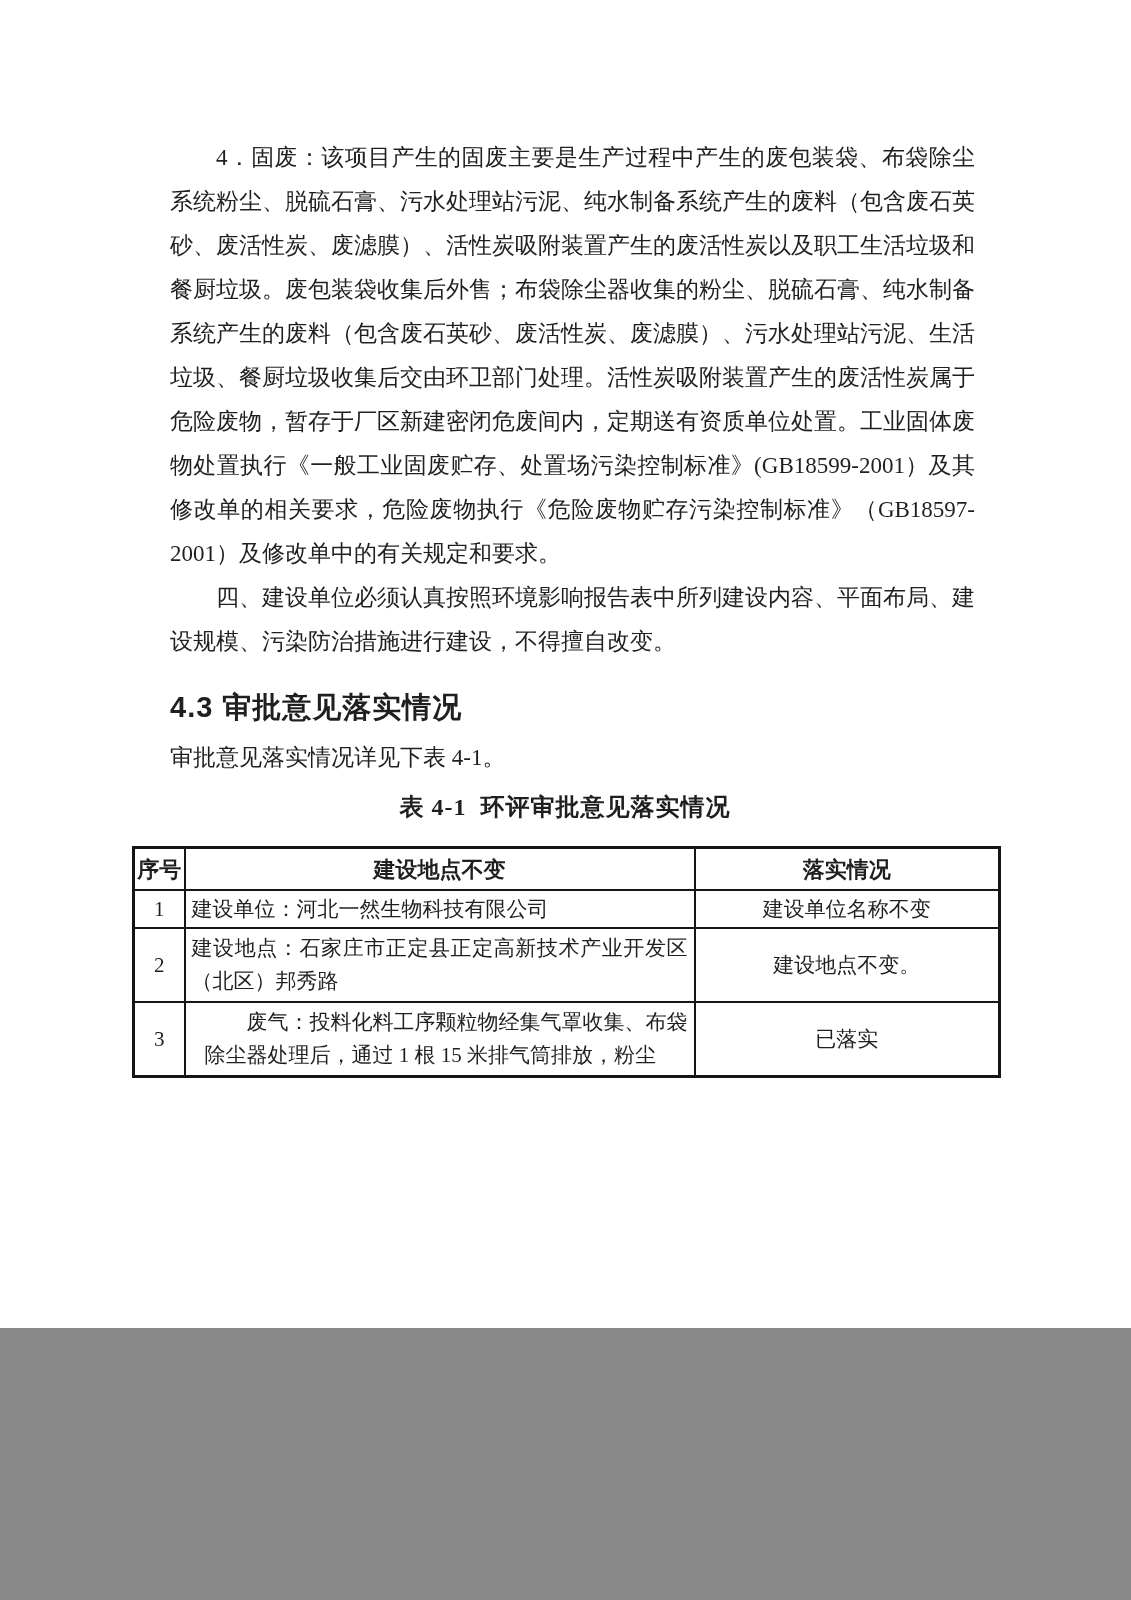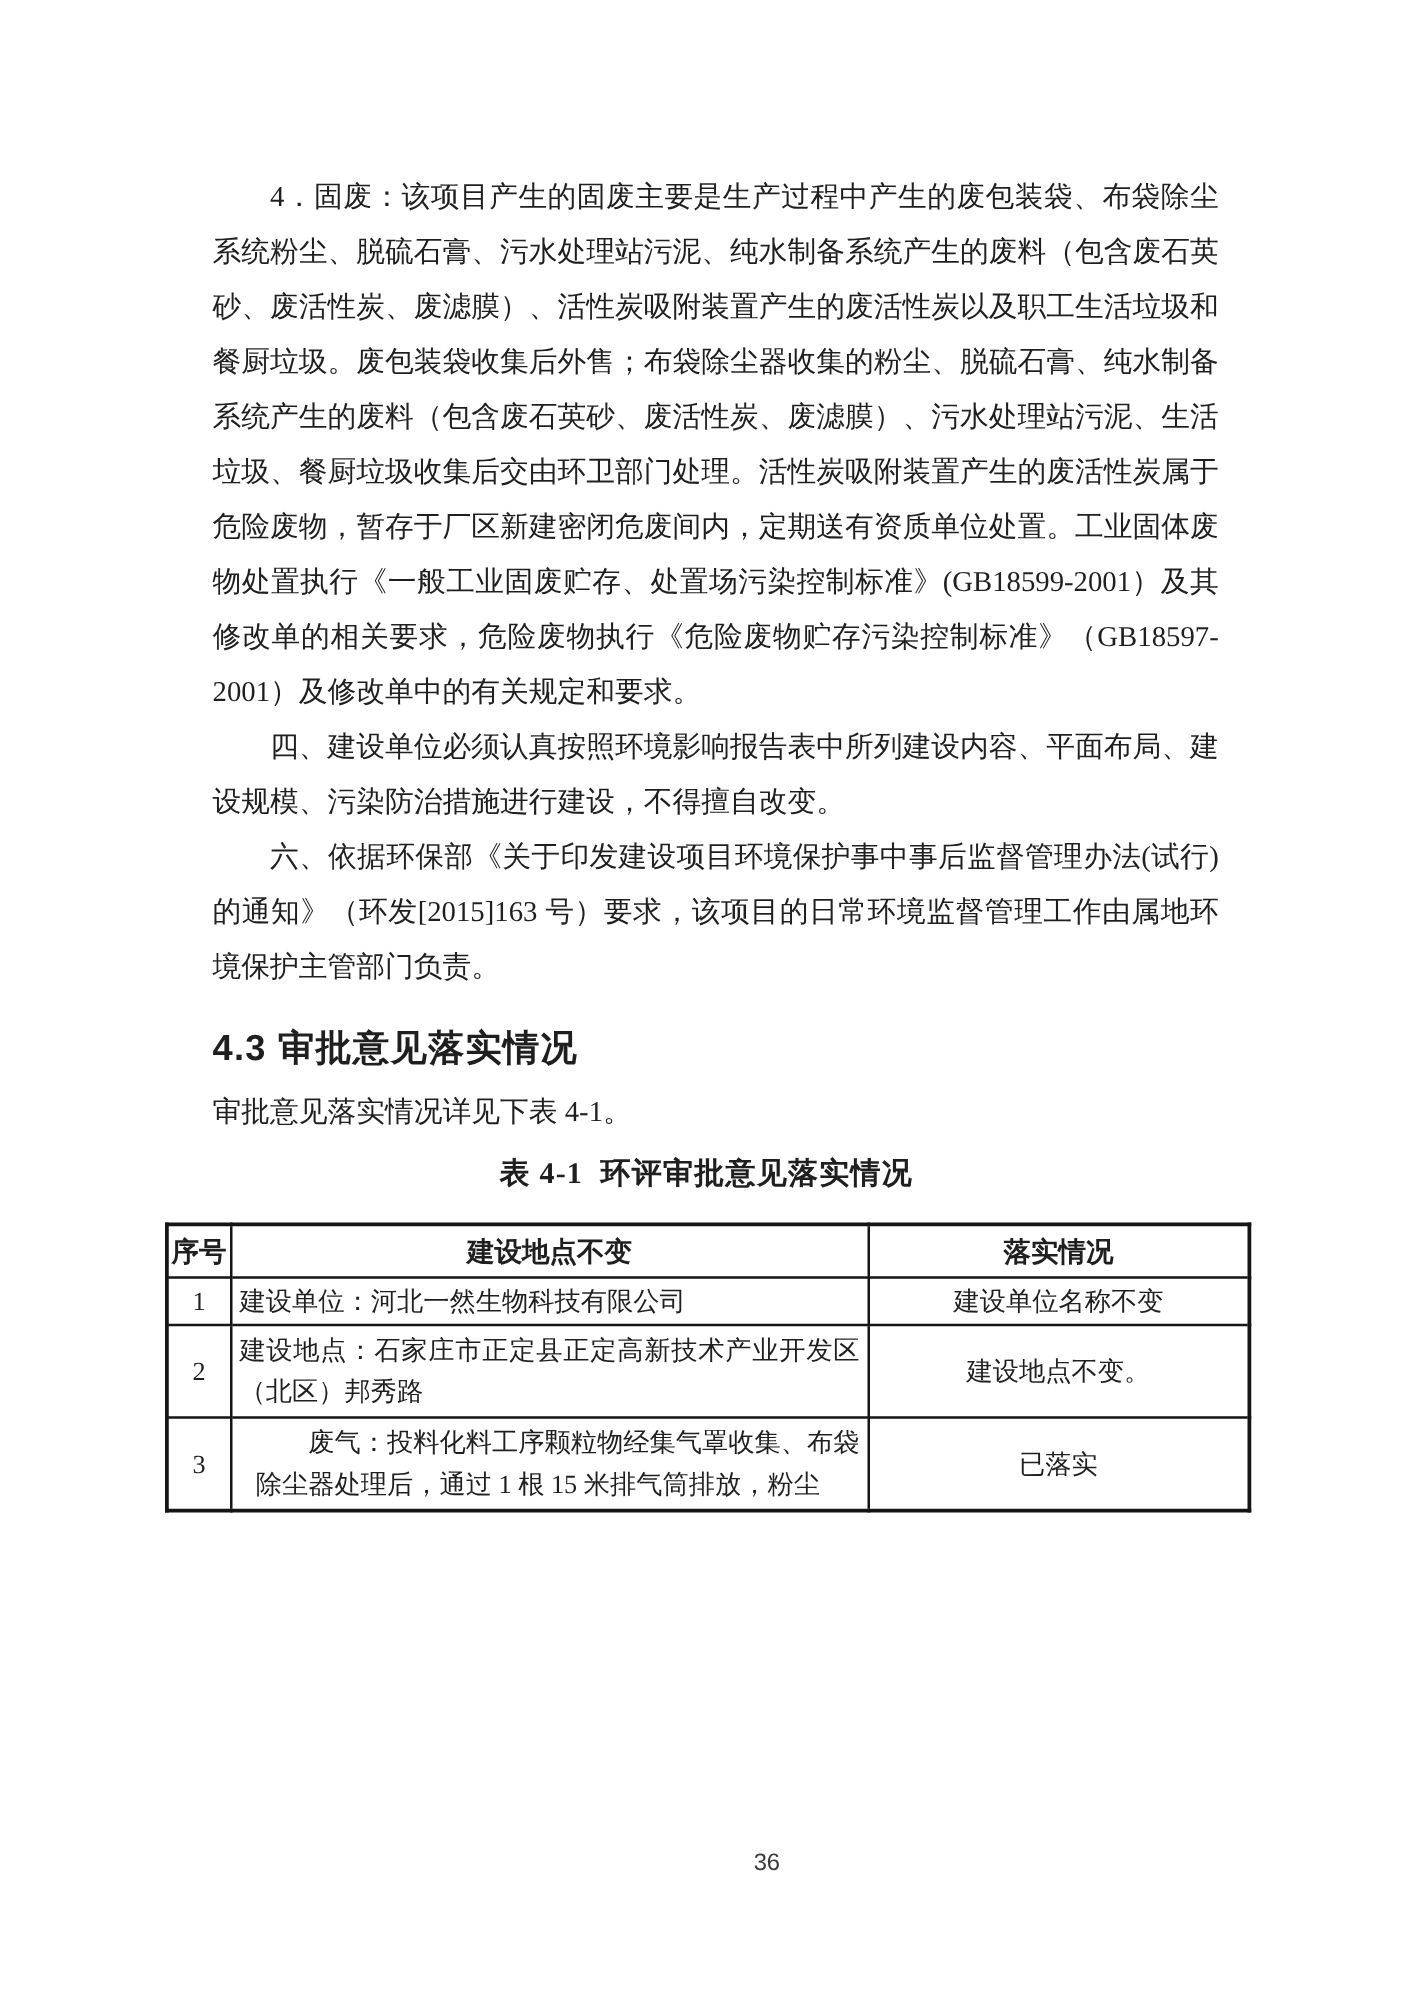--- a/index.html
+++ b/index.html
@@ -1,19 +1,19 @@
 <!DOCTYPE html>
 <html lang="zh"><head>
 <meta charset="utf-8">
 <style>
   html,body { margin:0; padding:0; }
   body { background:#888; }
   .page {
     position:relative;
-    width:1131px; height:1600px;
+    width:1131px; height:1328px;
     margin:0 auto;
     background:#ffffff;
     font-family:"Liberation Serif","DejaVu Serif",serif;
     color:#1f1f1f;
     overflow:hidden;
   }
   .content {
     position:absolute;
     left:132px; top:136px;
     width:866px;
@@ -89,21 +89,20 @@
 </style>
 </head>
 <body>
 
 <div class="page">
   <div class="content">
 
     <div class="body-text">
       <p>4．固废：该项目产生的固废主要是生产过程中产生的废包装袋、布袋除尘系统粉尘、脱硫石膏、污水处理站污泥、纯水制备系统产生的废料（包含废石英砂、废活性炭、废滤膜）、活性炭吸附装置产生的废活性炭以及职工生活垃圾和餐厨垃圾。废包装袋收集后外售；布袋除尘器收集的粉尘、脱硫石膏、纯水制备系统产生的废料（包含废石英砂、废活性炭、废滤膜）、污水处理站污泥、生活垃圾、餐厨垃圾收集后交由环卫部门处理。活性炭吸附装置产生的废活性炭属于危险废物，暂存于厂区新建密闭危废间内，定期送有资质单位处置。工业固体废物处置执行《一般工业固废贮存、处置场污染控制标准》(GB18599-2001）及其修改单的相关要求，危险废物执行《危险废物贮存污染控制标准》（GB18597-2001）及修改单中的有关规定和要求。</p>
       <p>四、建设单位必须认真按照环境影响报告表中所列建设内容、平面布局、建设规模、污染防治措施进行建设，不得擅自改变。</p>
-      <p>六、依据环保部《关于印发建设项目环境保护事中事后监督管理办法(试行)的通知》（环发[2015]163 号）要求，该项目的日常环境监督管理工作由属地环境保护主管部门负责。</p>
     </div>
 
     <h2 class="section-heading">4.3 审批意见落实情况</h2>
 
     <p class="section-intro">审批意见落实情况详见下表 4-1。</p>
 
     <div class="table-caption">表 4-1  环评审批意见落实情况</div>
 
     <table class="approval-table">
       <colgroup>

